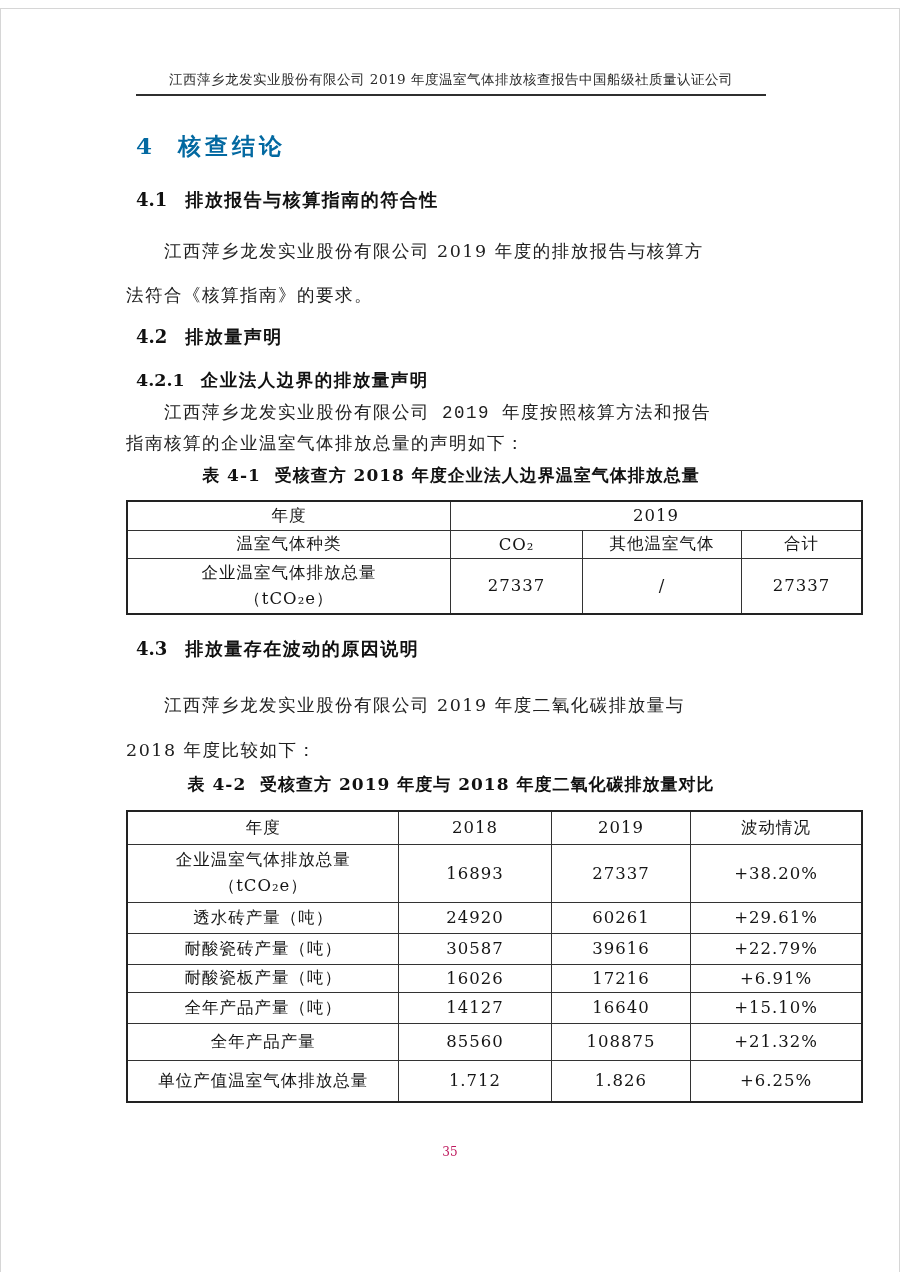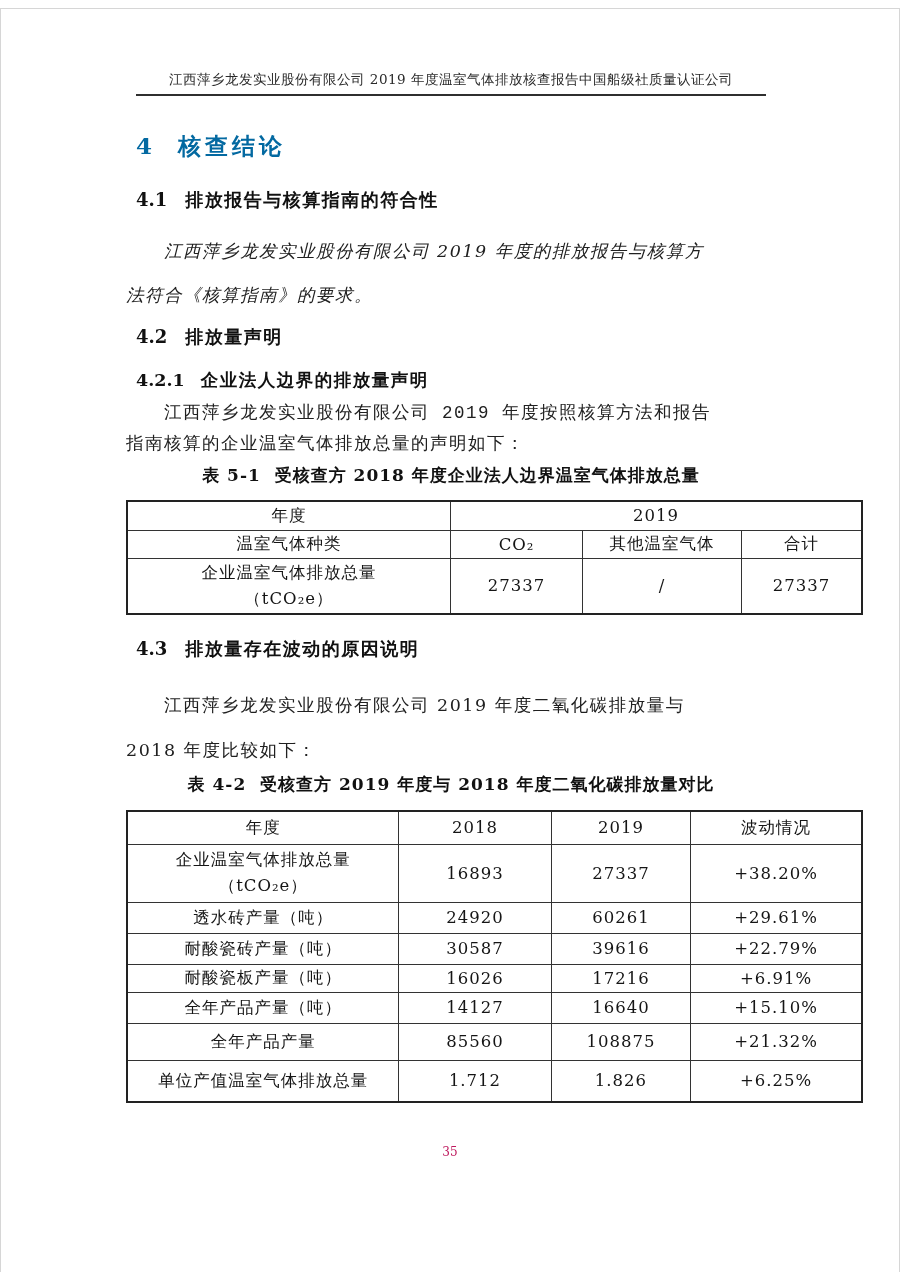--- a/index.html
+++ b/index.html
@@ -41,21 +41,21 @@
     position:absolute; left:135px; top:359px;
     font-size:17.5px; font-weight:bold; letter-spacing:1.5px;
     color:#111;
   }
   .h3 .num { margin-right:16px; letter-spacing:0; }
   .para {
     position:absolute; left:125px; width:655px;
     font-size:17.5px; letter-spacing:1.5px; color:#202020;
   }
   .p41 { top:220px; }
-  .p41 .pline { line-height:44px;font-style:italic; }
+  .p41 .pline { line-height:44px; }
   .p421 { top:389px; }
   .p421 .pline { line-height:31px;font-family:Liberation Mono, monospace; }
   .p43 { top:674px; }
   .p43 .pline { line-height:45px; }
   .pline.indent { text-indent:38px; }
   .caption {
     position:absolute; left:125px; width:650px;
     text-align:center; font-weight:bold;
     font-size:17px; letter-spacing:1px; color:#111;
   }
@@ -119,21 +119,21 @@
   <div class="h3">
     <span class="num">4.2.1</span><span>企业法人边界的排放量声明</span>
   </div>
 
   <div class="para p421">
     <div class="pline indent">江西萍乡龙发实业股份有限公司 2019 年度按照核算方法和报告</div>
     <div class="pline">指南核算的企业温室气体排放总量的声明如下：</div>
   </div>
 
   <div class="caption cap1">
-    <span>表 5-1</span>&nbsp;&nbsp;<span>受核查方 2018 年度企业法人边界温室气体排放总量</span>
+    <span>表 4-1</span>&nbsp;&nbsp;<span>受核查方 2018 年度企业法人边界温室气体排放总量</span>
   </div>
 
   <table class="doc-table t1">
     <colgroup>
         <col style="width:44%">
         <col style="width:18%">
         <col style="width:21.6%">
         <col style="width:16.4%">
       </colgroup>
     <tbody>

